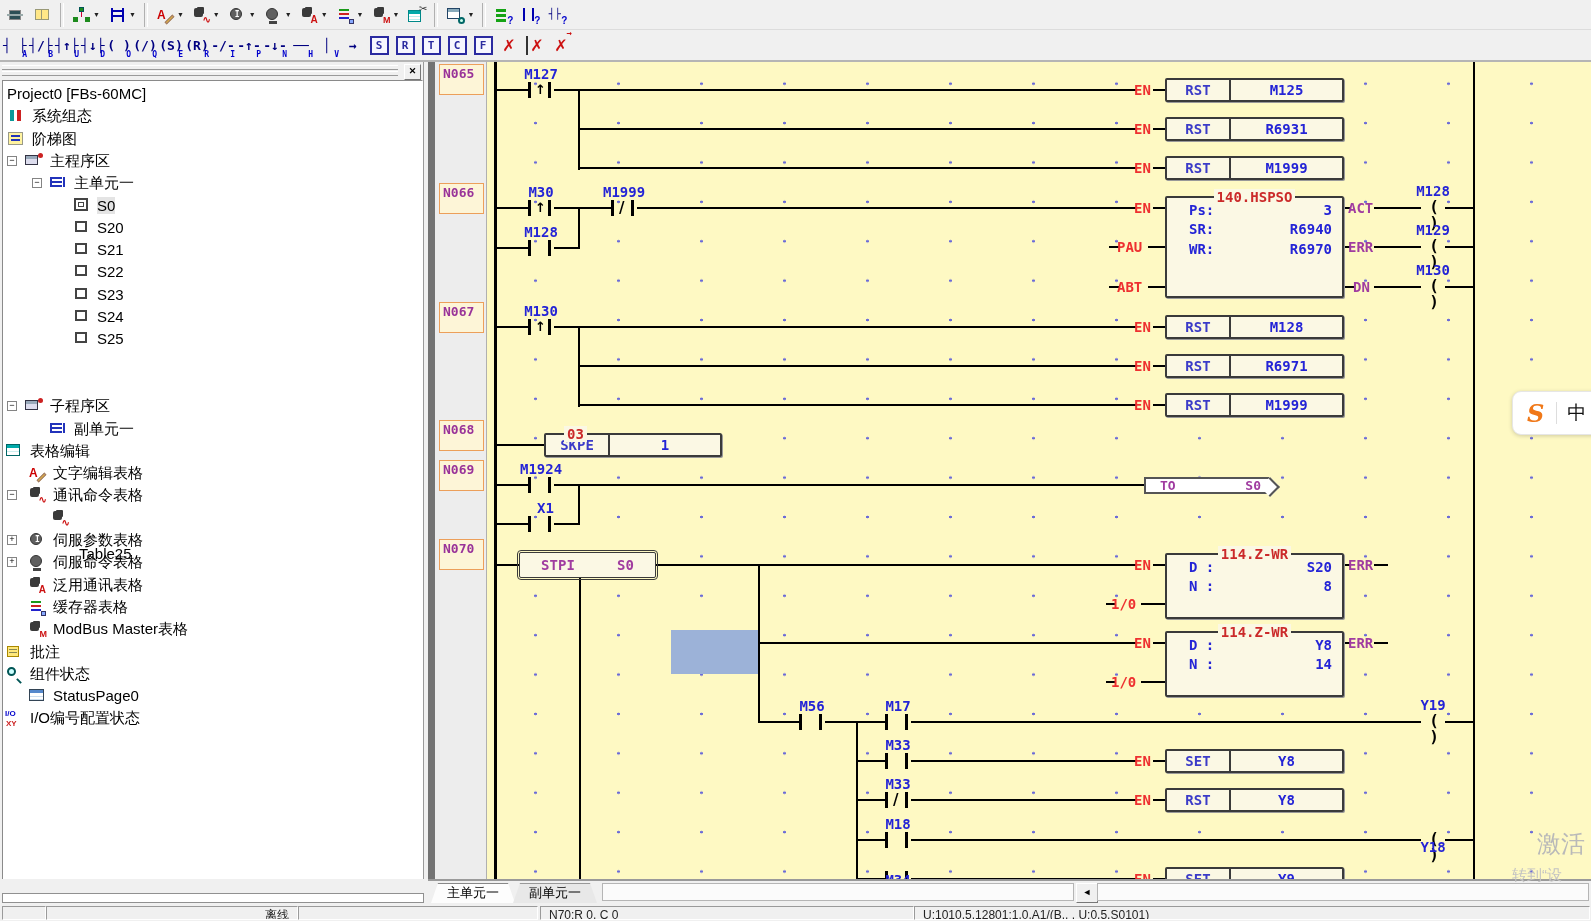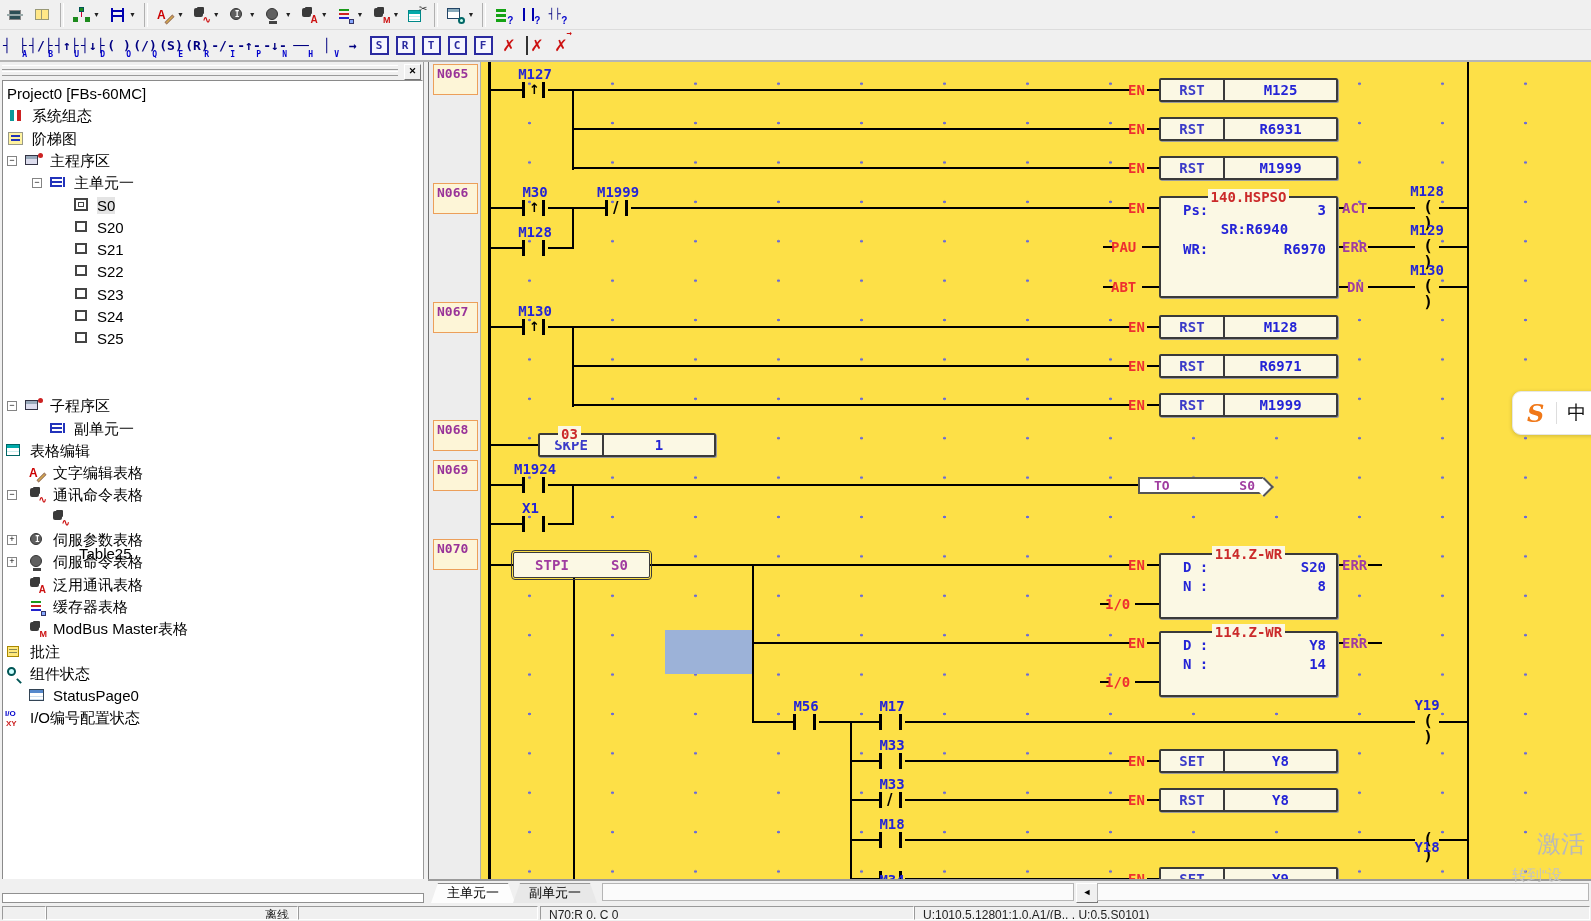--- a/index.html
+++ b/index.html
@@ -86,22 +86,22 @@
      text-align:center;line-height:13px;color:#000;}
   #treebox{position:absolute;left:2px;top:18px;width:419px;height:804px;background:#fff;
      border:1px solid;border-color:#8a8a8a #fff #fff #8a8a8a;overflow:hidden;}
   .trow{position:absolute;left:0;width:100%;height:22px;}
   .trow .lbl{position:absolute;top:2px;font-size:15px;color:#000;white-space:nowrap;}
   .trow .lbl.sel{background:#e4e4e4;}
   .exp{position:absolute;top:6px;width:10px;height:10px;background:#fff;border:1px solid #848484;
        font:9px "Liberation Mono",monospace;line-height:8px;text-align:center;color:#000;box-sizing:border-box;}
   .tico{position:absolute;top:2px;}
   
-  #ladder{position:absolute;left:428px;top:62px;width:1163px;height:817px;background:#fde047;overflow:hidden;
-          border-left:1px solid #737373;box-sizing:border-box;}
+  #ladder{position:absolute;left:428px;top:62px;width:1163px;height:817px;background:#fef9c3;overflow:hidden;
+          border-left:7px solid #737373;box-sizing:border-box;}
   #dots{position:absolute;left:52px;top:0;right:0;bottom:0;
         background-image:radial-gradient(circle,#6a6ad8 1.1px,transparent 1.6px);
         background-size:83px 39.4px;background-position:7px 2px;}
   #gutter{position:absolute;left:0;top:0;width:52px;height:100%;background:#ededed;border-right:1px solid #b0b0b0;box-sizing:border-box;}
   .rung{position:absolute;width:45px;height:31px;background:#fdf5d7;border:1px solid #ec9f5a;
         color:#993399;font:bold 13px "DejaVu Sans Mono",monospace;padding:1px 0 0 3px;box-sizing:border-box;}
   .wh{position:absolute;height:2px;background:#000;}
   .wv{position:absolute;width:2px;background:#000;}
   .rail{position:absolute;background:#000;}
   .contact{position:absolute;width:26px;height:16px;}
@@ -482,21 +482,21 @@
       <div class="ltxt cb" style="left: 93.4px; top: 122px;">M30</div>
       <div class="contact n" style="left: 176px; top: 138px;"></div>
       <div class="ltxt cb" style="left: 168px; top: 122px;">M1999</div>
       <div class="contact " style="left: 93px; top: 178px;"></div>
       <div class="ltxt cb" style="left: 89.2px; top: 162px;">M128</div>
       <div class="contact r" style="left: 93px; top: 257px;"></div>
       <div class="ltxt cb" style="left: 89.2px; top: 241px;">M130</div>
       <div class="contact " style="left: 93px; top: 415px;"></div>
       <div class="ltxt cb" style="left: 85px; top: 399px;">M1924</div>
       <div class="contact " style="left: 93px; top: 454px;"></div>
-      <div class="ltxt cb" style="left: 93px; top: 438px;">X1</div>
+      <div class="ltxt cb" style="left: 102px; top: 438px;">X1</div>
       <div class="contact " style="left: 364px; top: 652px;"></div>
       <div class="ltxt cb" style="left: 364.4px; top: 636px;">M56</div>
       <div class="contact " style="left: 450px; top: 652px;"></div>
       <div class="ltxt cb" style="left: 450.4px; top: 636px;">M17</div>
       <div class="contact " style="left: 450px; top: 691px;"></div>
       <div class="ltxt cb" style="left: 450.4px; top: 675px;">M33</div>
       <div class="contact n" style="left: 450px; top: 730px;"></div>
       <div class="ltxt cb" style="left: 450.4px; top: 714px;">M33</div>
       <div class="contact " style="left: 450px; top: 770px;"></div>
       <div class="ltxt cb" style="left: 450.4px; top: 754px;">M18</div>
@@ -573,21 +573,21 @@
         <div class="b2title">03</div>
         <div class="c1">SKPE</div>
         <div class="c2">1</div>
       </div>
       <div class="fb" style="left: 730px; top: 134px; height: 102px;">
         <div class="fbtitle">140.HSPSO</div>
         <div class="fbrow" style="top: 4px;">
           <span>Ps:</span>
           <span>3</span>
         </div>
-        <div class="fbrow" style="top: 23.4px; justify-content: center;">
+        <div class="fbrow" style="top: 23.4px;">
           <span>SR:</span>
           <span>R6940</span>
         </div>
         <div class="fbrow" style="top: 42.8px;">
           <span>WR:</span>
           <span>R6970</span>
         </div>
       </div>
       <div class="fb" style="left: 730px; top: 491px; height: 66px;">
         <div class="fbtitle">114.Z-WR</div>

